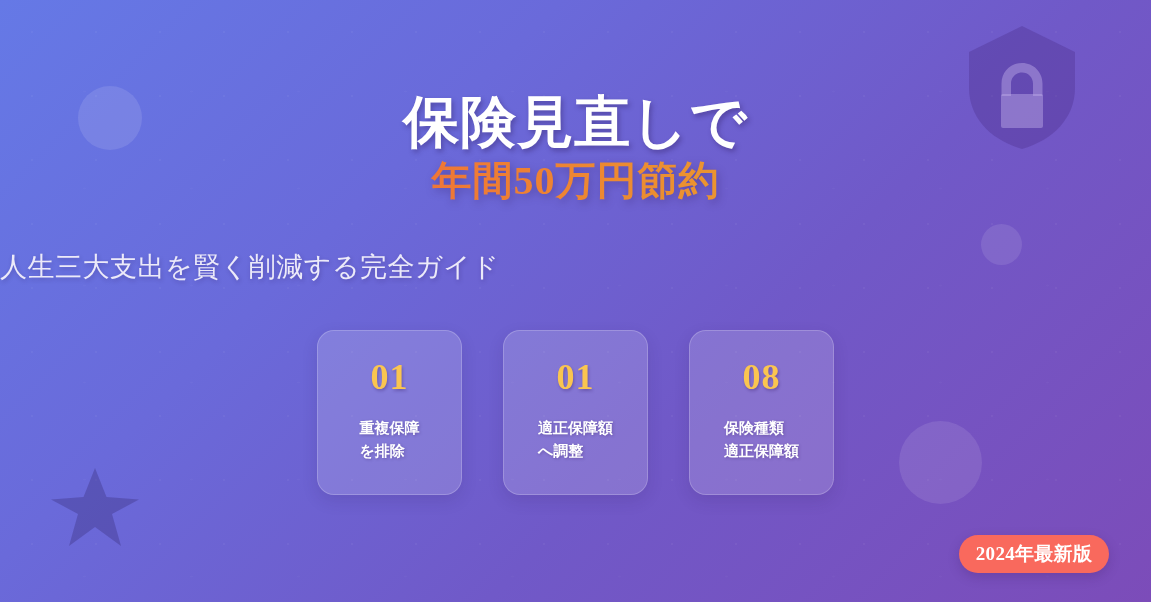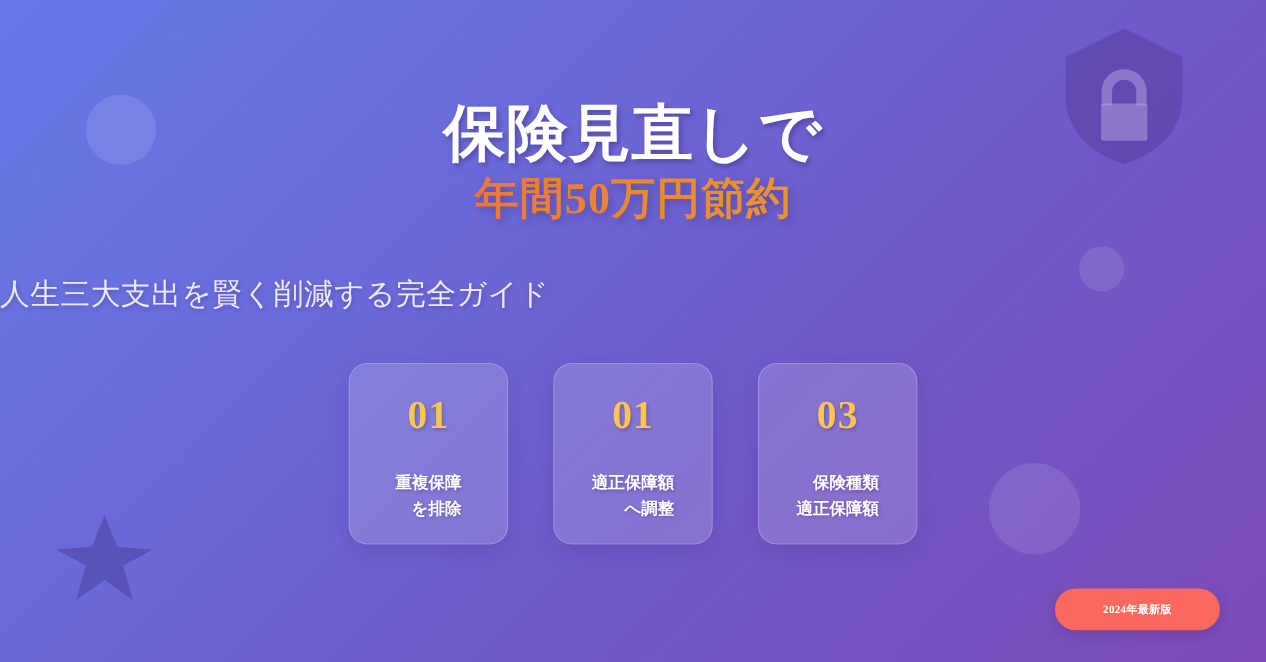--- a/index.html
+++ b/index.html
@@ -112,44 +112,44 @@
   }
   .step-number {
     font-size: 36px;
     font-weight: 700;
     color: #fac550;
     letter-spacing: 1px;
     line-height: 1;
     text-shadow: 1px 2px 3px rgba(45,20,85,.3);
   }
   .step-label {
-    margin-top: 34px;
+    margin-top: 22px;
     font-size: 15px;
     font-weight: 700;
     color: #ffffff;
     line-height: 1.55;
-    text-align: right;
+    text-align: left;
     text-shadow: 1px 1px 3px rgba(45,20,85,.3);
   }
   .step-label .ln { display: block; }
 
   
   #badge {
     position: absolute;
     left: 959px; top: 535px;
     width: 150px; height: 38px;
     border-radius: 19px;
     background: #f9695d;
     display: flex;
     align-items: center;
     justify-content: center;
     box-shadow: 0 4px 12px rgba(60,25,85,.22);
   }
   #badge-label {
-    font-size: 10px;
+    font-size: 19px;
     font-weight: 700;
     color: #ffffff;
     letter-spacing: .3px;
   }
 </style>
 </head>
 <body>
 
 <div id="stage">
 
@@ -192,21 +192,21 @@
 
     <div class="step-card">
       <div class="step-number">01</div>
       <div class="step-label">
         <span class="ln">適正保障額</span>
         <span class="ln">へ調整</span>
       </div>
     </div>
 
     <div class="step-card">
-      <div class="step-number">03</div>
+      <div class="step-number">08</div>
       <div class="step-label">
         <span class="ln">保険種類</span>
         <span class="ln">適正保障額</span>
       </div>
     </div>
 
   </div>
 
   <div id="badge">
     <span id="badge-label">2024年最新版</span>

